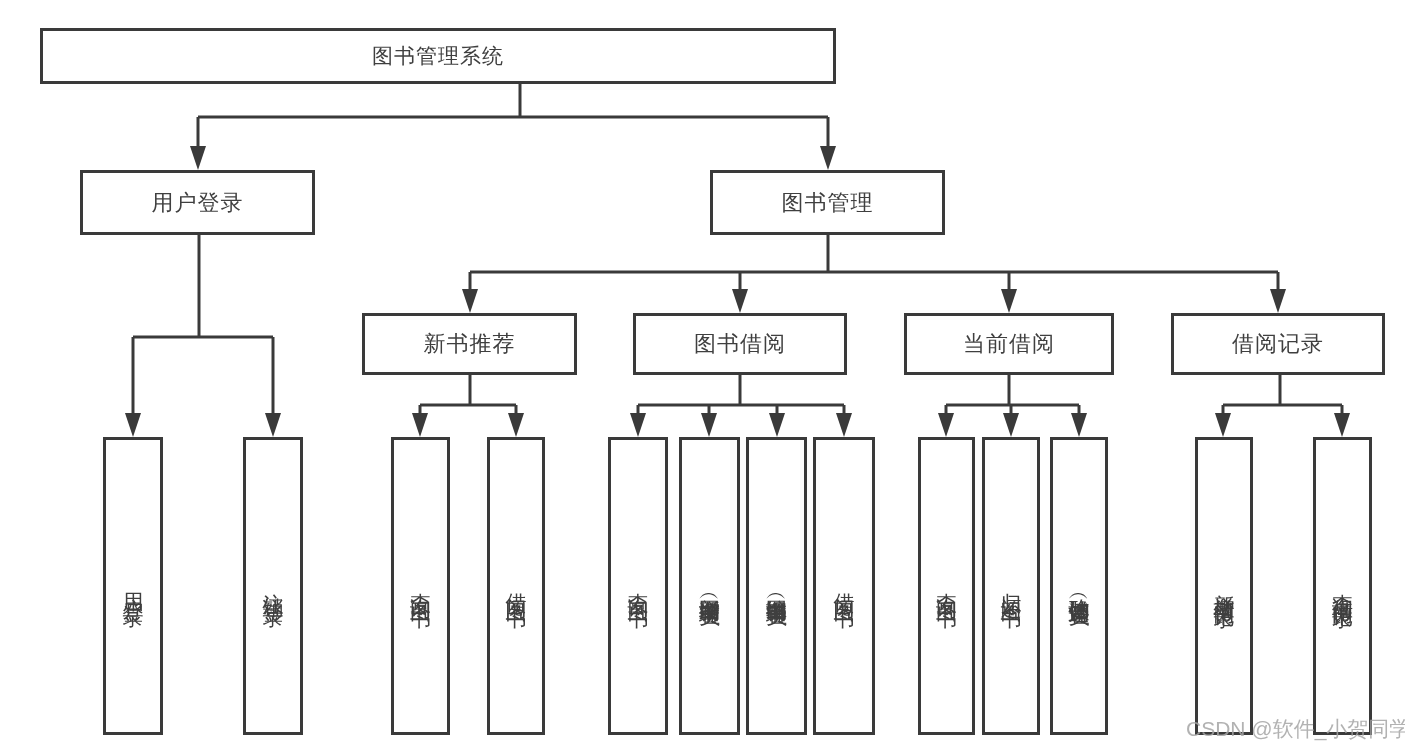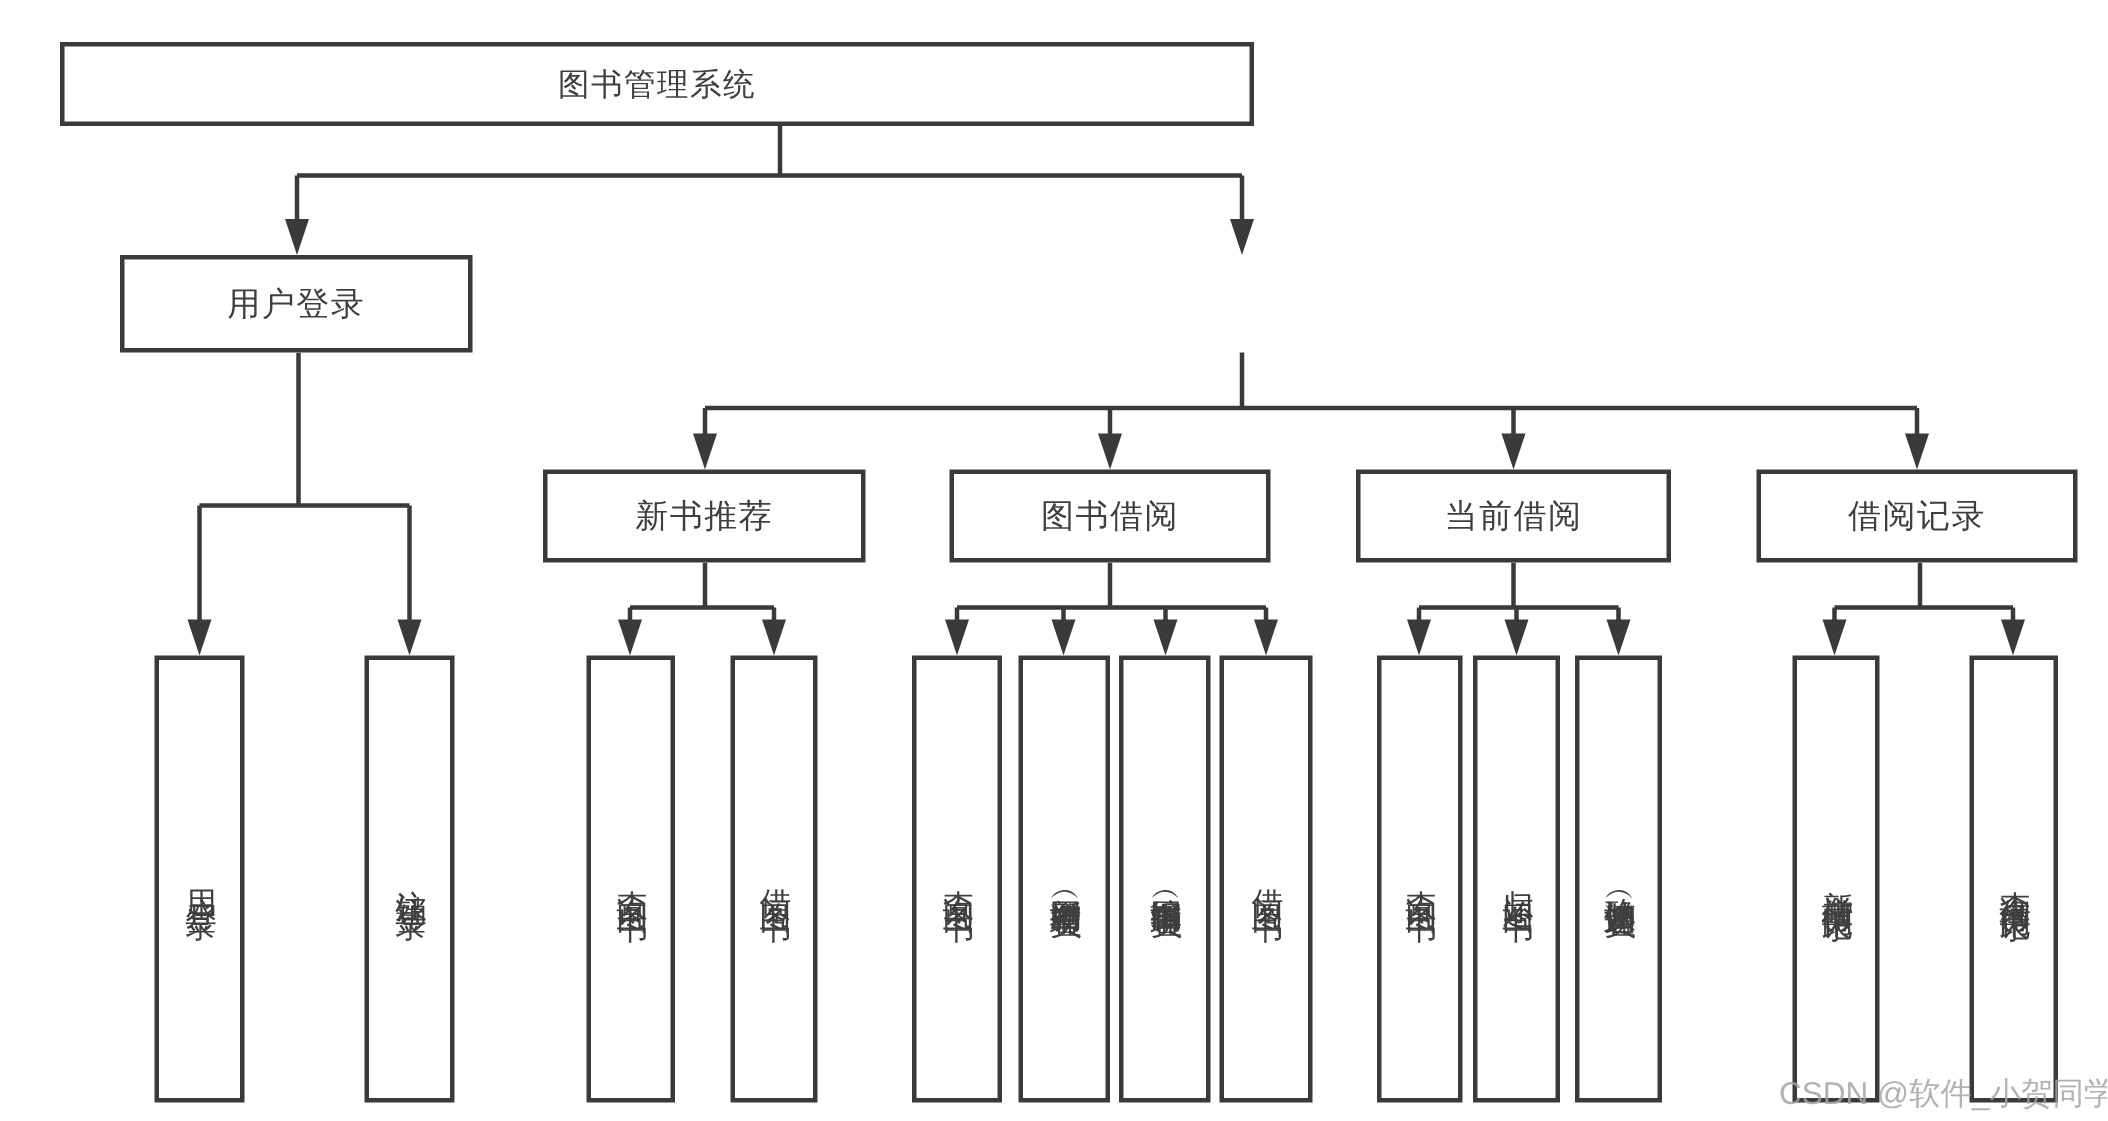--- a/index.html
+++ b/index.html
@@ -107,20 +107,21 @@
       <polygon points="1003,413 1019,413 1011,437"></polygon>
       <polygon points="1071,413 1087,413 1079,437"></polygon>
       <polygon points="1215,413 1231,413 1223,437"></polygon>
       <polygon points="1334,413 1350,413 1342,437"></polygon>
     </g>
   </svg>
 
   <div class="node h root" style="left:20px; top:28px; width:796px; height:56px;margin-left:20px;">图书管理系统</div>
 
   <div class="node h" style="left:80px; top:170px; width:235px; height:65px;">用户登录</div>
+  <div class="node h" style="left:710px; top:170px; width:235px; height:65px;">图书管理</div>
 
   <div class="node h" style="left:633px; top:313px; width:214px; height:62px;">图书借阅</div>
   <div class="node h" style="left:362px; top:313px; width:215px; height:62px;">新书推荐</div>
   <div class="node h" style="left:1171px; top:313px; width:214px; height:62px;">借阅记录</div>
   <div class="node h" style="left:904px; top:313px; width:210px; height:62px;">当前借阅</div>
 
   <div class="node leaf" style="left:103px; top:437px; width:60px; height:298px;">
     <span>用户登录</span>
   </div>
   <div class="node leaf" style="left:243px; top:437px; width:60px; height:298px;">

